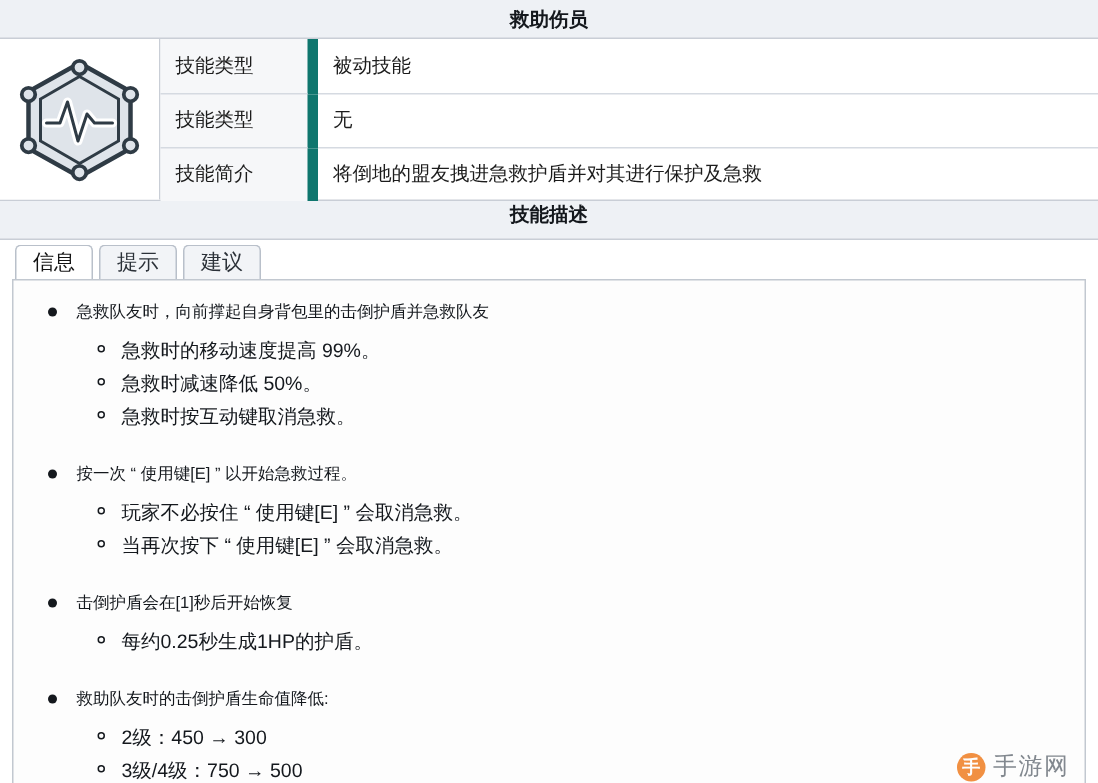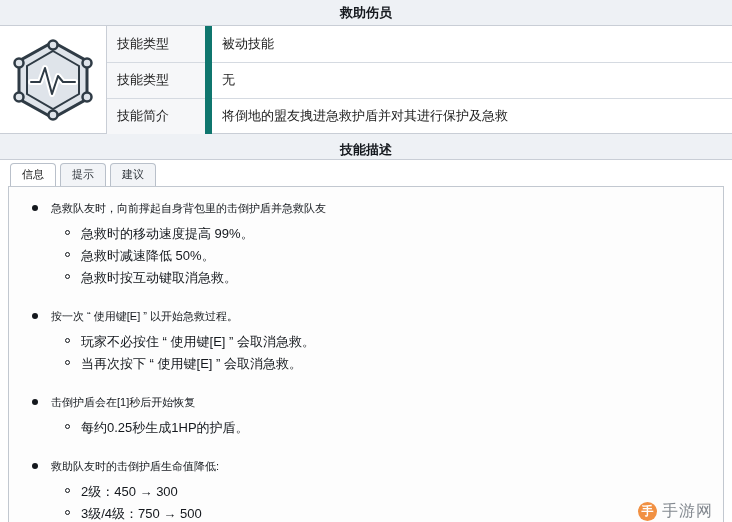--- a/index.html
+++ b/index.html
@@ -76,21 +76,21 @@
     border-right: 7px solid #0f766e;
     color: #1c1c1c;
   }
 
   
   .desc-header {
     height: 25px;
     background: #eef1f5;
     border-bottom: 1px solid #c9ced6;
     display: flex;
-    align-items: flex-end;
+    align-items: flex-start;
     justify-content: center;
     font-weight: bold;
     font-size: 13px;
     color: #14181d;
   }
 
   
   .tabs {
     display: flex;
     align-items: flex-end;
@@ -98,21 +98,21 @@
     padding: 6px 10px 0 10px;
     height: 26px;
     box-sizing: border-box;
     background: #ffffff;
   }
   .tab {
     border: 1px solid #b9c0ca;
     border-bottom: none;
     border-radius: 4px 4px 0 0;
     padding: 3px 11px 4px 11px;
-    font-size: 11px;
+    font-size: 14px;
     background: #f2f4f7;
     color: #2b3138;
     line-height: 15px;
     cursor: pointer;
   }
   .tab.active {
     background: #ffffff;
     color: #111111;
     position: relative;
     z-index: 2;

